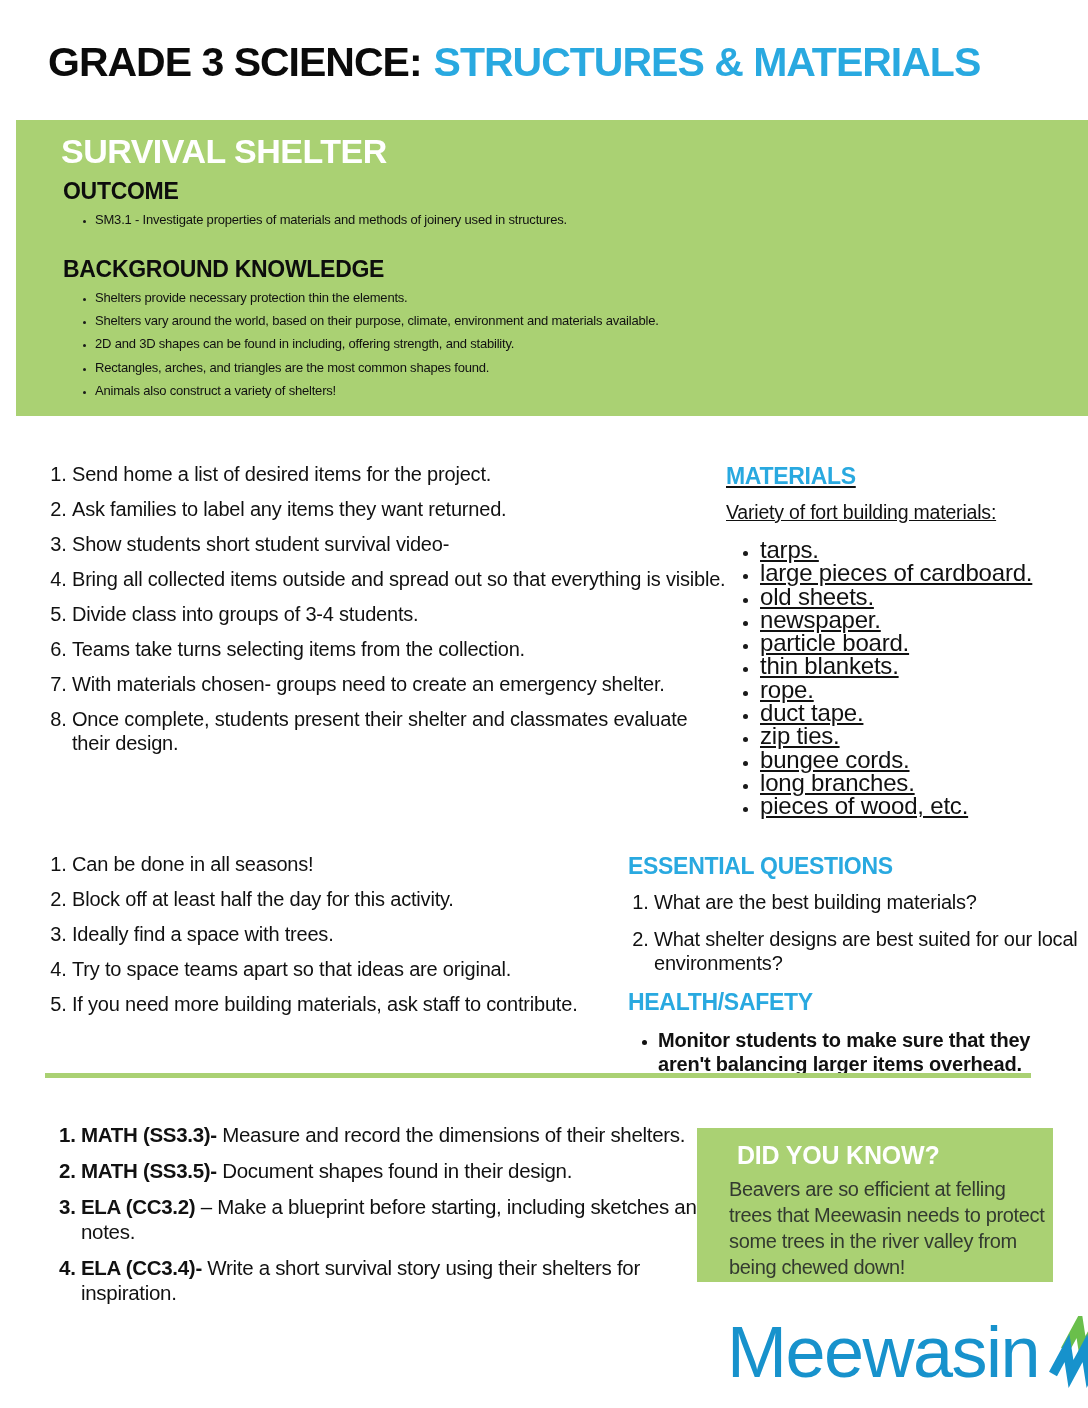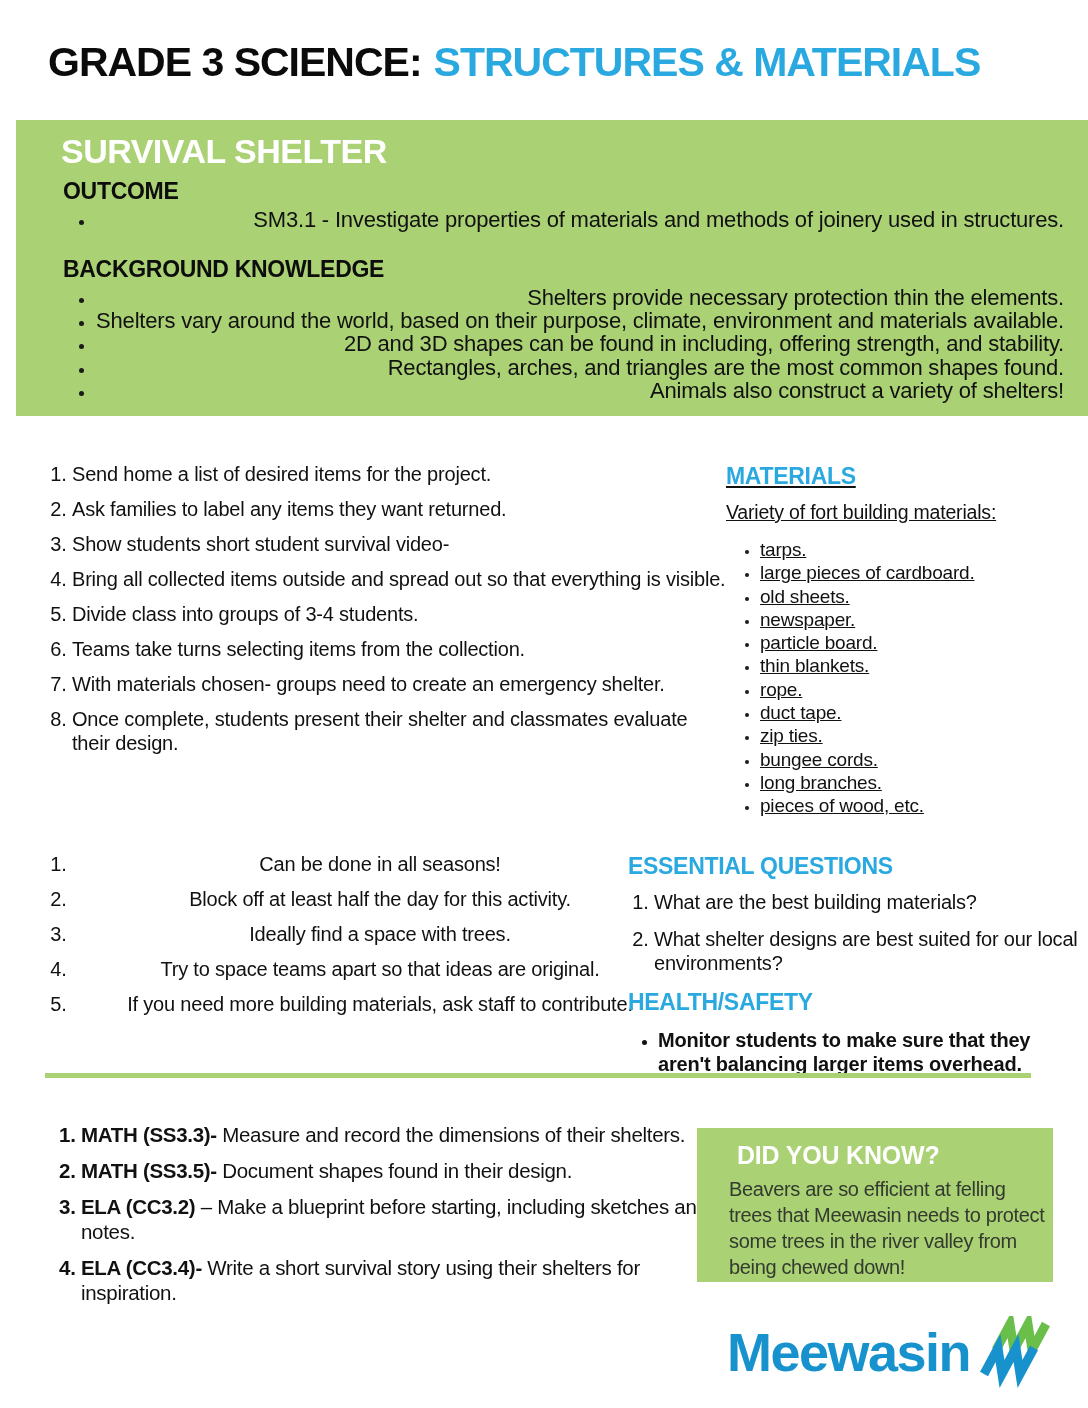--- a/index.html
+++ b/index.html
@@ -22,38 +22,38 @@
     font-size:41px;font-weight:bold;letter-spacing:-1px;line-height:44px;white-space:nowrap;}
   .doc-title .t-black{color:#0b0b0b;margin-right:12px;}
   .doc-title .t-blue{color:var(--blue);}
 
   
   .green-band{position:absolute;left:16px;top:120px;width:1088px;height:296px;
     background:var(--green);padding:10px 40px 0 45px;}
   .survival-title{margin:0;color:#fff;font-size:34px;font-weight:bold;letter-spacing:-0.5px;line-height:42px;}
   .band-heading{margin:6px 0 0 2px;font-size:23px;font-weight:bold;color:#0d0d0d;line-height:26px;letter-spacing:-0.3px;}
   .band-heading.second{margin-top:24px;}
-  .band-list{margin:4px 0 0 0;padding-left:34px;font-size:22px;line-height:24px;letter-spacing:-0.2px;text-align:right;}
+  .band-list{margin:4px 0 0 0;padding-left:34px;font-size:13px;line-height:24px;letter-spacing:-0.2px;}
   .band-list.tight{line-height:23.2px;}
   .band-list li::marker{font-size:0.72em;color:#1a1a1a;}
 
   
   .activity-col{position:absolute;left:48px;top:444px;width:680px;}
   .activity-heading{margin:0;color:var(--blue);font-size:37px;font-weight:bold;letter-spacing:-1px;line-height:40px;}
   .steps{margin:18px 0 0 0;padding-left:24px;font-size:20px;line-height:24px;letter-spacing:-0.2px;}
   .steps li{margin-bottom:11px;}
 
   .materials-col{position:absolute;left:726px;top:462px;width:345px;text-decoration:underline;}
   .side-heading{margin:0;color:var(--blue);font-size:23px;font-weight:bold;letter-spacing:-0.3px;line-height:28px;}
   .materials-intro{margin:10px 0 0 0;font-size:19.5px;line-height:24px;letter-spacing:-0.2px;}
-  .materials-list{margin:14px 0 0 0;padding-left:34px;font-size:19px;line-height:23.3px;letter-spacing:-0.2px;}
+  .materials-list{margin:14px 0 0 0;padding-left:34px;font-size:24px;line-height:23.3px;letter-spacing:-0.2px;}
   .materials-list li::marker{font-size:0.72em;color:#1a1a1a;}
 
   .tips-col{position:absolute;left:48px;top:842px;width:640px;}
-  .tips-list{margin:10px 0 16px 0;padding-left:24px;font-size:20px;line-height:24px;letter-spacing:-0.2px;text-align:center;}
+  .tips-list{margin:10px 0 16px 0;padding-left:24px;font-size:20px;line-height:24px;letter-spacing:-0.2px;}
   .tips-list li{margin-bottom:11px;}
 
   .eq-col{position:absolute;left:628px;top:852px;width:478px;}
   .eq-list{margin:10px 0 0 0;padding-left:26px;font-size:20px;line-height:24px;letter-spacing:-0.2px;}
   .eq-list li{margin-bottom:13px;}
   .hs-heading{margin-top:12px;}
   .hs-list{margin:12px 0 0 0;padding-left:30px;width:430px;font-size:20px;line-height:24px;letter-spacing:-0.2px;font-weight:bold;}
   .hs-list li::marker{font-size:0.78em;color:#111;}
 
   .rule{position:absolute;left:45px;top:1073px;width:986px;height:5px;background:var(--green);border:none;margin:0;}
@@ -64,21 +64,21 @@
   .ext-list li{margin-bottom:11px;}
   .ext-list li::marker{font-weight:bold;}
   .ext-prefix{font-weight:bold;}
 
   .dyk-box{position:absolute;left:697px;top:1128px;width:356px;height:154px;
     background:var(--green);padding:12px 6px 0 32px;}
   .dyk-heading{margin:0;padding-left:8px;color:#fff;font-size:25px;font-weight:bold;letter-spacing:-0.2px;line-height:30px;}
   .dyk-text{margin:6px 0 0 0;color:#333a30;font-size:20px;line-height:26px;letter-spacing:-0.35px;}
 
   .logo{position:absolute;left:727px;top:1316px;display:flex;align-items:center;gap:10px;}
-  .logo-text{color:var(--logo-blue);font-size:54px;font-weight:bold;letter-spacing:-1.5px;line-height:64px;}
+  .logo-text{color:var(--logo-blue);font-size:72px;font-weight:normal;letter-spacing:-1.5px;line-height:64px;}
   .logo-mark{display:block;}
 </style>
 </head>
 <body>
 
 <div class="page">
 
   <h1 class="doc-title">
     <span class="t-black">GRADE 3 SCIENCE:</span><span class="t-blue">STRUCTURES &amp; MATERIALS</span>
   </h1>

